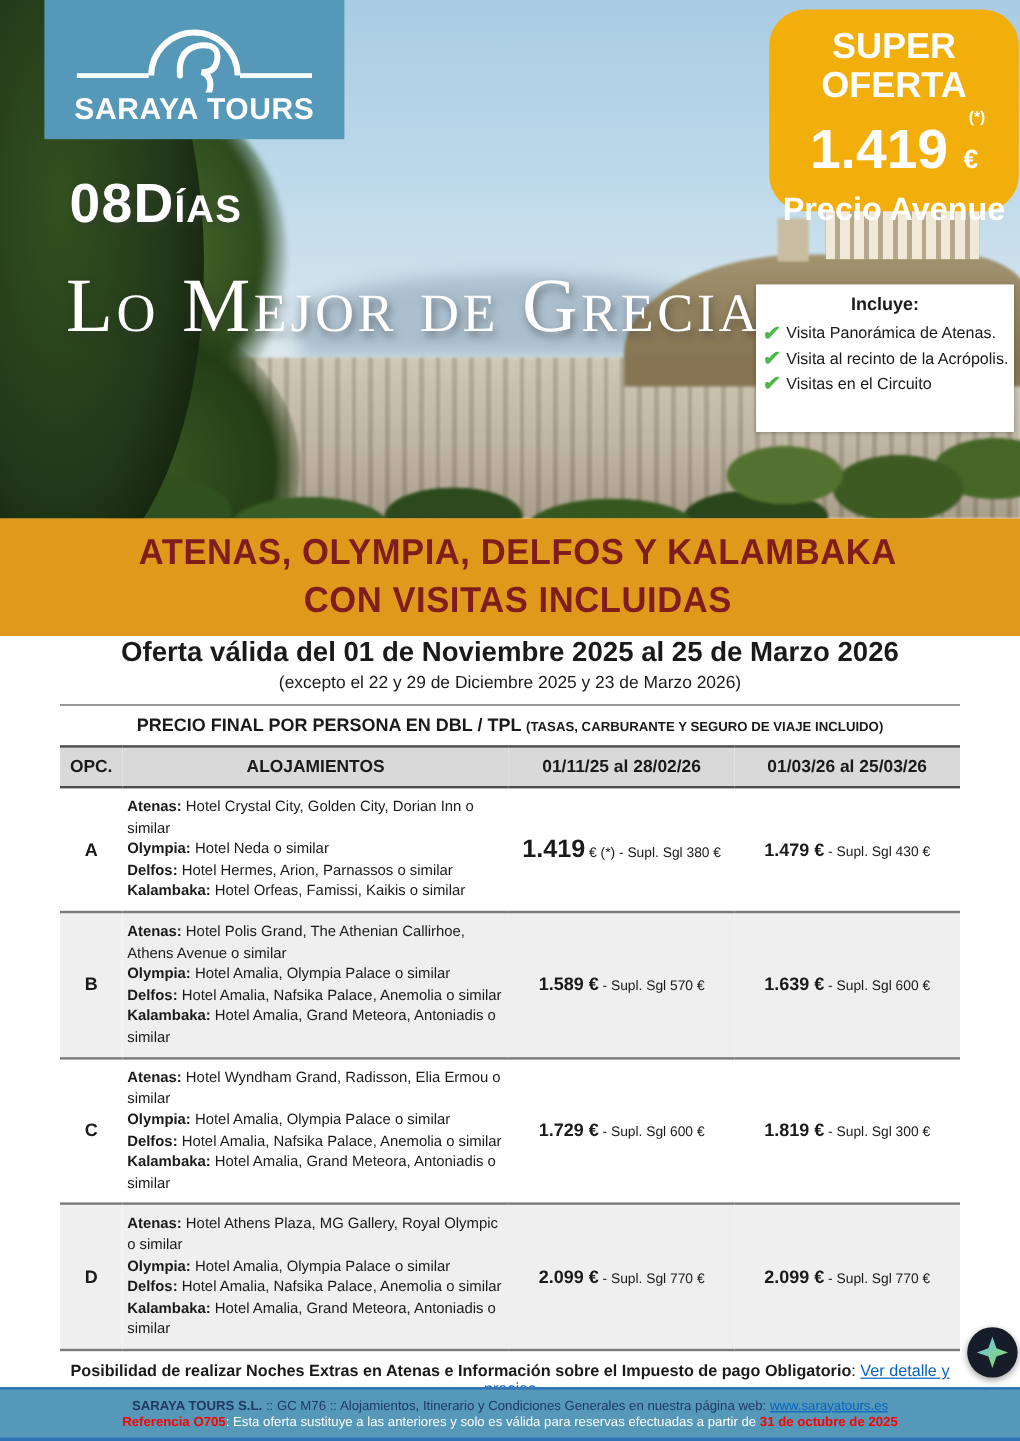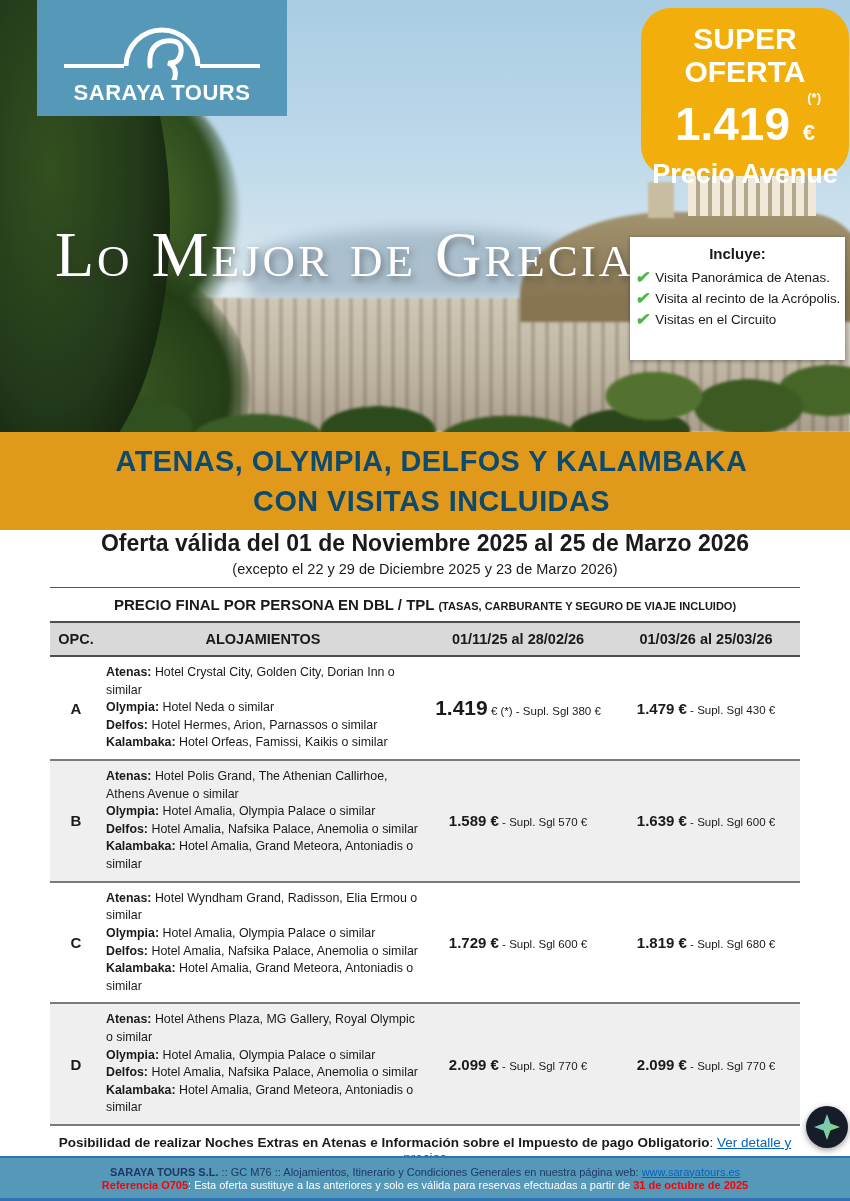--- a/index.html
+++ b/index.html
@@ -42,21 +42,21 @@
       radial-gradient(ellipse 100px 38px at 90% 66%, #2b461a 60%, transparent 61%); }
   .t-right { position:absolute; left:600px; top:330px; width:270px; height:110px; filter:blur(1.5px);
     background:
       radial-gradient(ellipse 80px 40px at 20% 60%, #54722f 60%, transparent 61%),
       radial-gradient(ellipse 90px 46px at 55% 70%, #3c5a22 60%, transparent 61%),
       radial-gradient(ellipse 85px 42px at 85% 55%, #466628 60%, transparent 61%); }
 
   
   .logo-box { position:absolute; left:37px; top:0; width:250px; height:116px;
     background:#5598b8; display:flex; flex-direction:column; align-items:center; justify-content:flex-end; padding-bottom:10px; }
-  .logo-name { color:#ffffff; font-weight:bold; font-size:22px; letter-spacing:.5px; }
+  .logo-name { color:#ffffff; font-weight:bold; font-size:25px; letter-spacing:.5px; }
 
   
   .days { position:absolute; left:58px; top:142px; color:#ffffff; font-weight:bold;
     font-size:46px; font-variant:small-caps; letter-spacing:1px; text-shadow:2px 3px 5px rgba(60,60,60,.55); }
   .hero-title { position:absolute; left:55px; top:218px; color:#ffffff;
     font-family:Liberation Serif, serif; font-variant:small-caps; font-weight:normal;
     font-size:64px; letter-spacing:3px; white-space:nowrap; text-shadow:2px 4px 7px rgba(50,50,50,.55); }
 
   
   .badge { position:absolute; left:641px; top:8px; width:208px; height:168px;
@@ -69,21 +69,21 @@
 
   
   .includes { position:absolute; left:630px; top:237px; width:215px; height:123px;
     background:#ffffff; box-shadow:0 1px 4px rgba(0,0,0,.35); padding:8px 6px 20px 6px; }
   .includes .inc-title { text-align:center; font-weight:bold; font-size:15px; margin-bottom:5px; }
   .inc-item { display:flex; align-items:center; gap:5px; font-size:13.4px; line-height:21px; white-space:nowrap; }
   .check { color:#4db848; font-size:17px; font-weight:bold; transform:skewX(-8deg); }
 
   
   .banner { position:absolute; left:0; top:432px; width:850px; height:98px; background:#e0991b;
-    color:#0c4a6e; text-align:center; font-weight:bold; padding-top:9px;padding-left:13px; }
+    color:#7f1d1d; text-align:center; font-weight:bold; padding-top:9px;padding-left:13px; }
   .banner div { font-size:30px; line-height:40px; letter-spacing:.5px; transform:scaleX(.96); }
 
   
   .content { position:absolute; left:0; top:530px; width:850px; }
   .valid-h { text-align:center; font-size:23px; font-weight:bold; }
   .valid-ex { text-align:center; font-size:14.5px; margin-top:4px; }
   .salidas { margin:16px 0 0 55px; font-size:15px; }
   .salidas b { font-weight:bold; }
   .rule { width:750px; margin:10px auto 0 auto; border-top:1.5px solid #555; }
 
@@ -143,20 +143,21 @@
   <div class="logo-box">
     <svg width="200" height="54" viewBox="0 0 200 54">
       <line x1="2" y1="40" x2="62" y2="40" stroke="#ffffff" stroke-width="4"></line>
       <line x1="138" y1="40" x2="198" y2="40" stroke="#ffffff" stroke-width="4"></line>
       <path d="M64,40 A36,36 0 0 1 136,40" fill="none" stroke="#ffffff" stroke-width="5"></path>
       <path d="M88,40 q-2,-22 16,-25 q17,-2 15,12 q-2,11 -13,10 q9,3 7,14 q-1,6 -7,8" fill="none" stroke="#ffffff" stroke-width="5" stroke-linecap="round"></path>
     </svg>
     <div class="logo-name">SARAYA TOURS</div>
   </div>
 
+  <div class="days">08Días</div>
   <div class="hero-title">Lo Mejor de Grecia</div>
 </div>
 
 <div class="badge">
   <div class="b1">SUPER</div>
   <div class="b1">OFERTA</div>
   <span class="star">(*)</span>
   <div class="price-row"><span>1.419</span> <span class="cur">€</span></div>
   <div class="plabel">Precio Avenue</div>
 </div>
@@ -226,21 +227,21 @@
       </tr>
       <tr>
         <td class="opt">C</td>
         <td class="hotels">
           <div><b>Atenas:</b><span> Hotel Wyndham Grand, Radisson, Elia Ermou o similar</span></div>
           <div><b>Olympia:</b><span> Hotel Amalia, Olympia Palace o similar</span></div>
           <div><b>Delfos:</b><span> Hotel Amalia, Nafsika Palace, Anemolia o similar</span></div>
           <div><b>Kalambaka:</b><span> Hotel Amalia, Grand Meteora, Antoniadis o similar</span></div>
         </td>
         <td class="pcell"><span class="pbig">1.729 €</span><span> - Supl. Sgl 600 €</span></td>
-        <td class="pcell"><span class="pbig">1.819 €</span><span> - Supl. Sgl 680 €</span></td>
+        <td class="pcell"><span class="pbig">1.819 €</span><span> - Supl. Sgl 300 €</span></td>
       </tr>
       <tr class="alt">
         <td class="opt">D</td>
         <td class="hotels">
           <div><b>Atenas:</b><span> Hotel Athens Plaza, MG Gallery, Royal Olympic o similar</span></div>
           <div><b>Olympia:</b><span> Hotel Amalia, Olympia Palace o similar</span></div>
           <div><b>Delfos:</b><span> Hotel Amalia, Nafsika Palace, Anemolia o similar</span></div>
           <div><b>Kalambaka:</b><span> Hotel Amalia, Grand Meteora, Antoniadis o similar</span></div>
         </td>
         <td class="pcell"><span class="pbig">2.099 €</span><span> - Supl. Sgl 770 €</span></td>

